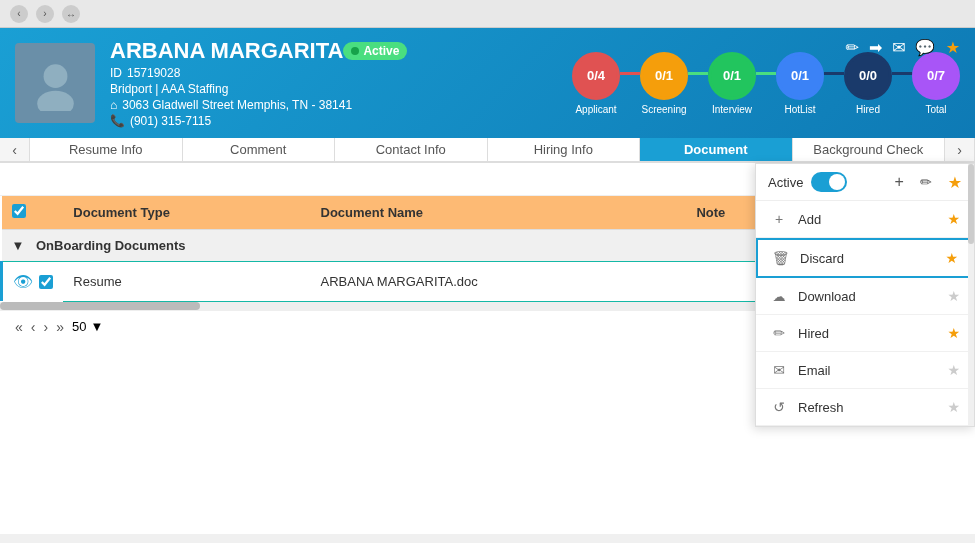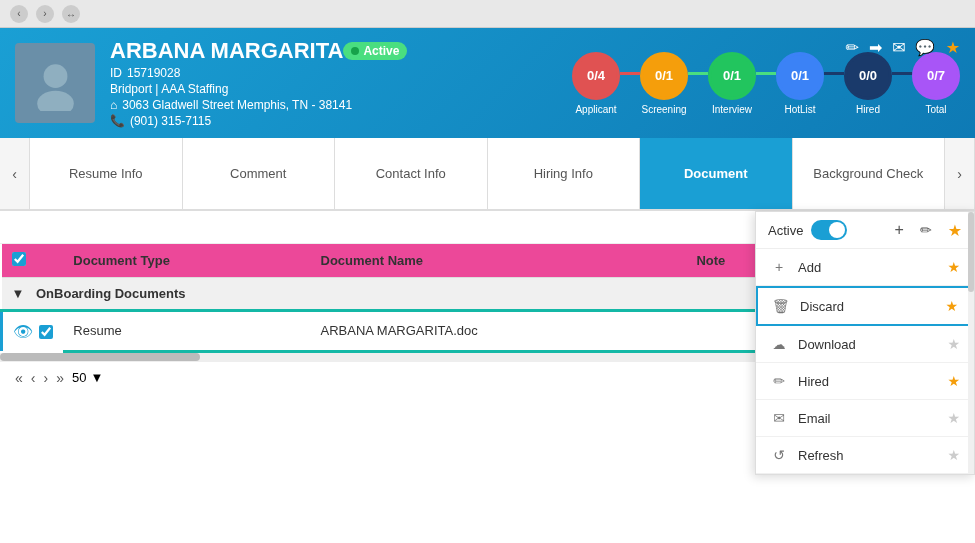--- a/index.html
+++ b/index.html
@@ -70,42 +70,42 @@
       background: white;
       border-bottom: 2px solid #ddd;
       align-items: stretch;
     }
     .tab-arrow {
       width: 30px; display: flex; align-items: center; justify-content: center;
       border-right: 1px solid #ddd; cursor: pointer; color: #555; font-size: 14px;
       background: #f5f5f5;
     }
     .tab {
-      flex: 1; padding: 28px 5px; text-align: center; font-size: 13px;
+      flex: 1; padding: 4px 5px; text-align: center; font-size: 13px;
       color: #555; cursor: pointer; border-right: 1px solid #ddd;
       display: flex; align-items: center; justify-content: center;
     }
     .tab.active { background: #1a9fd4; color: white; font-weight: bold; }
 
     
     .main-content { display: flex; height: calc(543px - 28px - 100px - 44px); position: relative; }
 
     
     .doc-area { flex: 1; overflow: auto; background: white; }
 
     
     .doc-toolbar { padding: 8px 15px; display: flex; align-items: center; gap: 10px; border-bottom: 1px solid #eee; }
 
     
     .doc-table { width: 100%; border-collapse: collapse; }
     .doc-table th {
       padding: 8px 10px; text-align: left; font-size: 13px; color: #333;
-      border-bottom: 1px solid #ddd; background: #ec4899;
-    }
-    .doc-table td { padding: 10px; font-size: 13px; color: #333; border-bottom: 3px solid #14b8a6; }
+      border-bottom: 1px solid #ddd; background: #fdba74;
+    }
+    .doc-table td { padding: 10px; font-size: 13px; color: #333; border-bottom: 1px solid #14b8a6; }
     .section-row { background: #f0f0f0; }
     .section-row td { font-weight: bold; font-size: 13px; padding: 8px 10px; }
     .checkbox-blue { accent-color: #1a9fd4; width: 14px; height: 14px; }
     .eye-btn { background: none; border: none; cursor: pointer; color: #1a9fd4; font-size: 16px; }
 
     
     .pagination { padding: 8px 15px; display: flex; align-items: center; gap: 8px; border-top: 1px solid #eee; background: white; }
     .page-btn { background: none; border: none; cursor: pointer; color: #555; font-size: 14px; }
     .per-page { display: flex; align-items: center; gap: 4px; font-size: 13px; }
 

